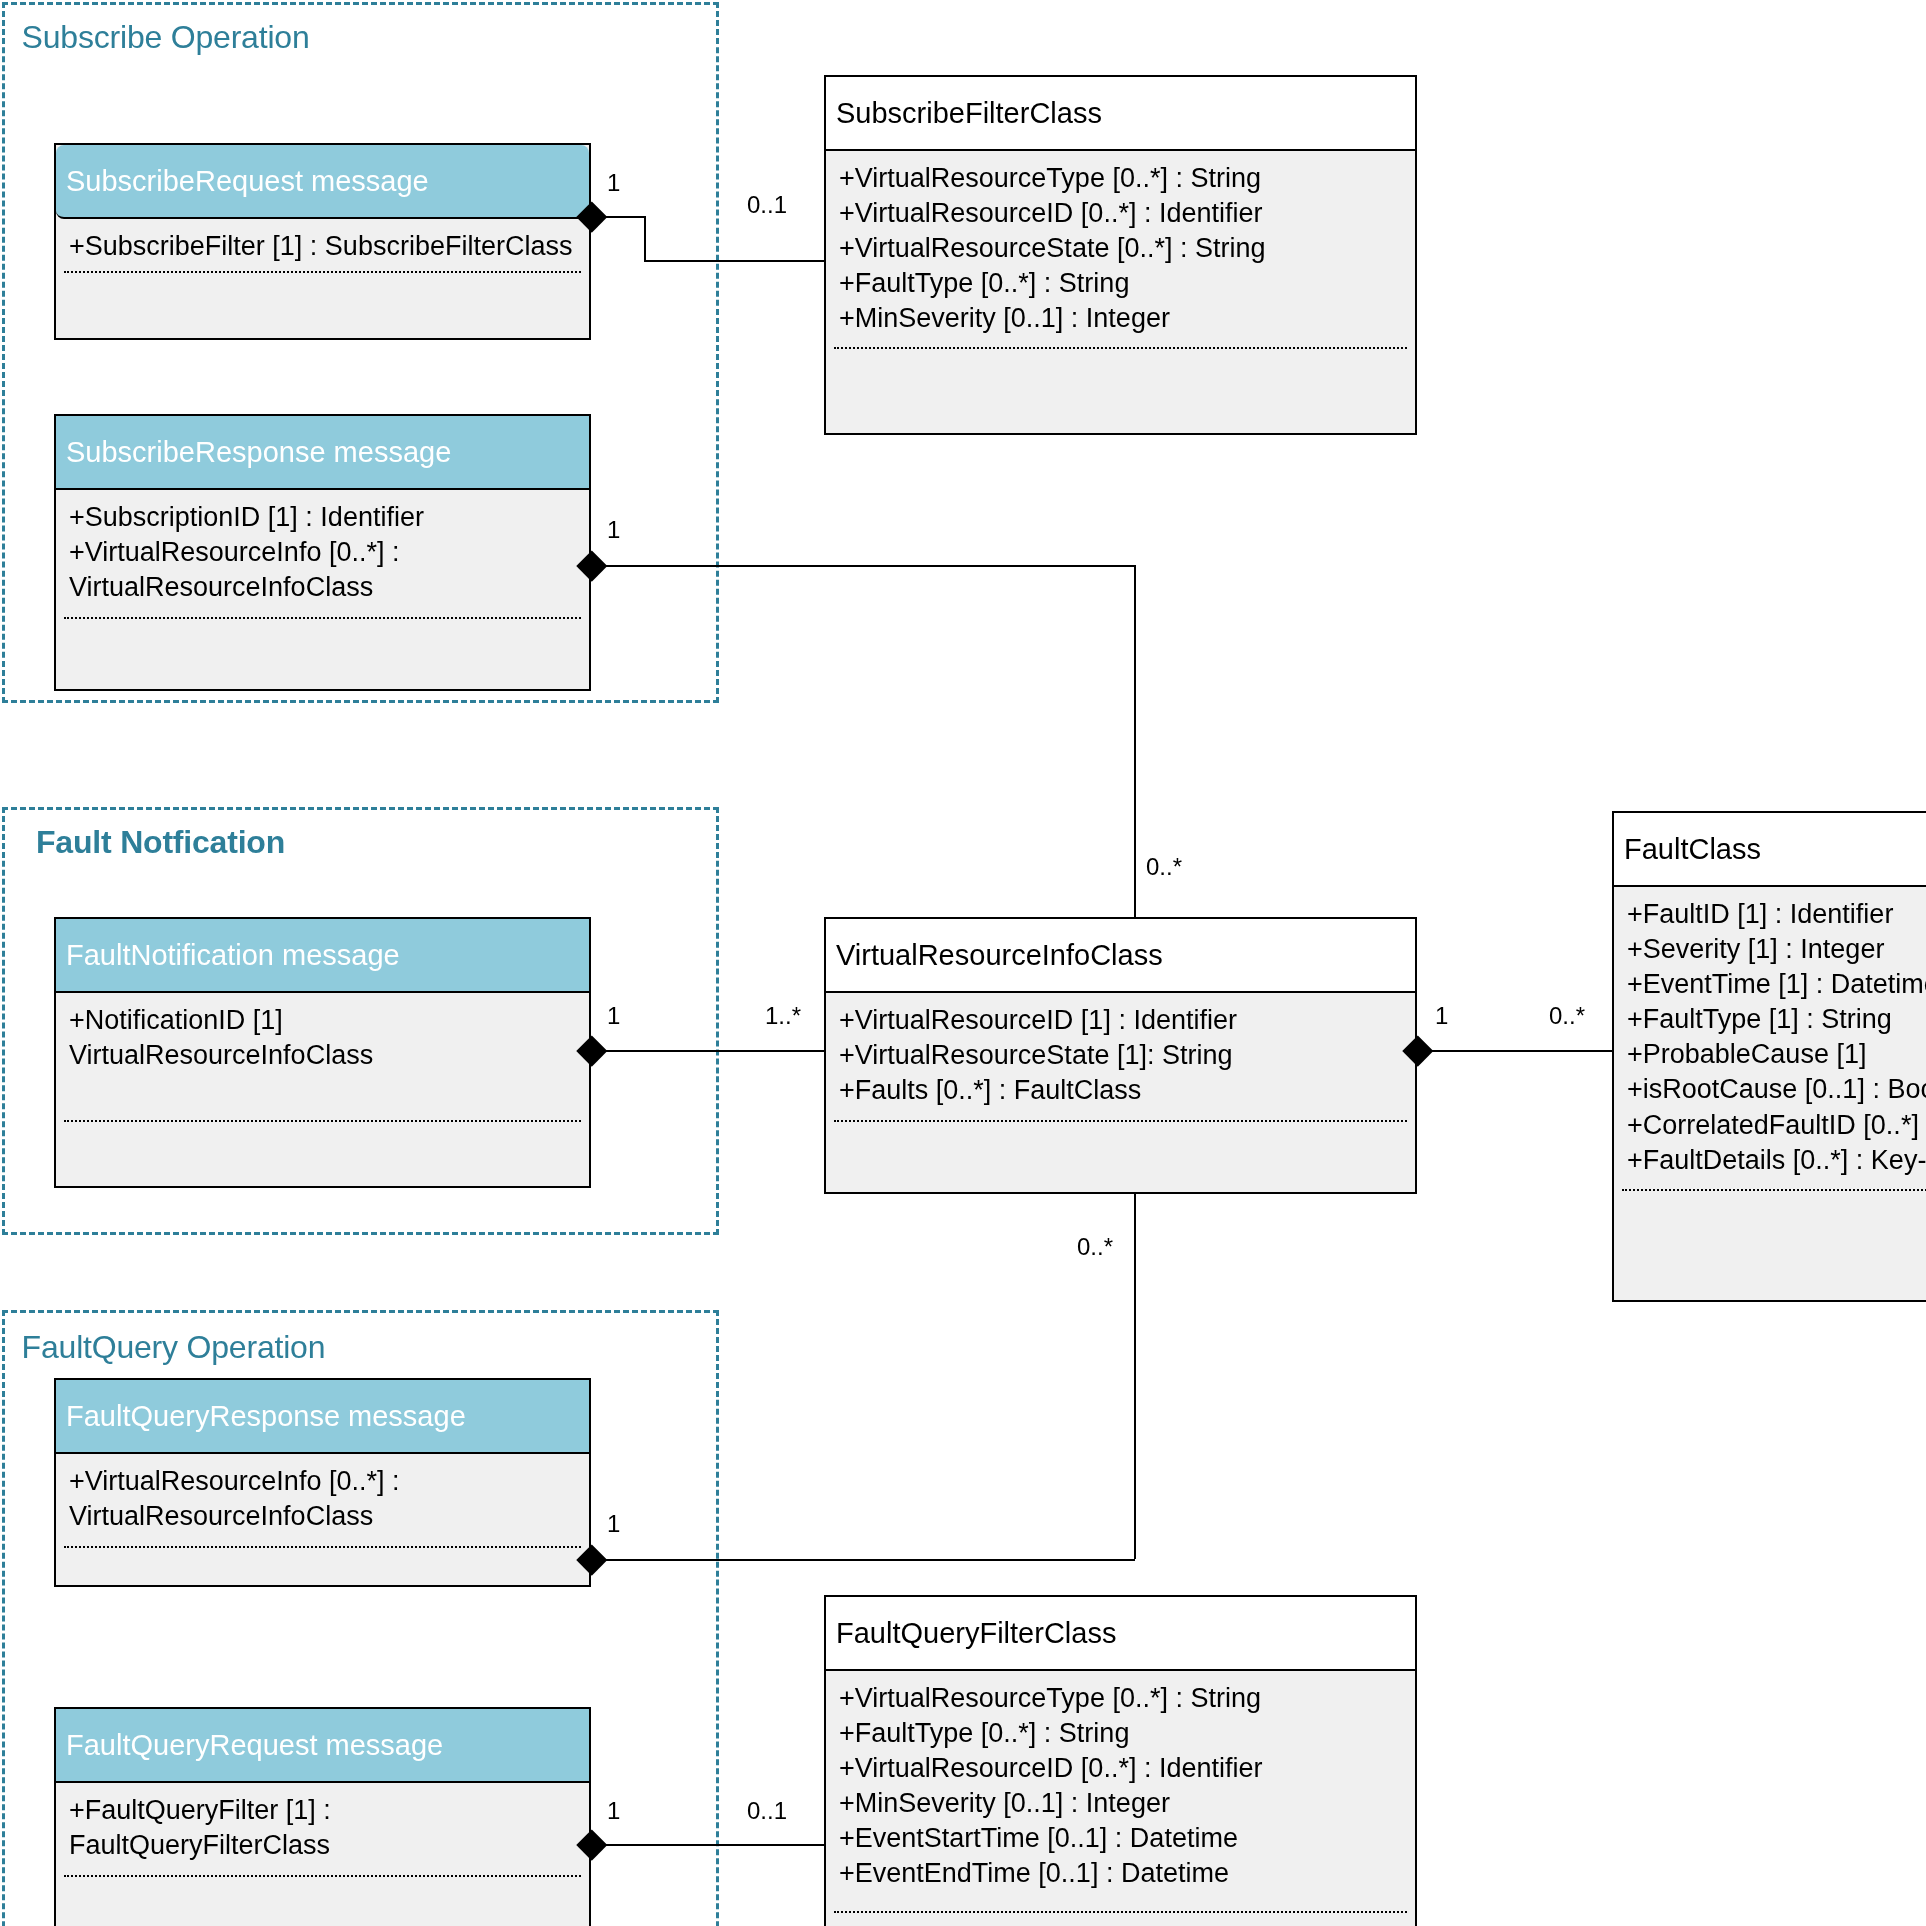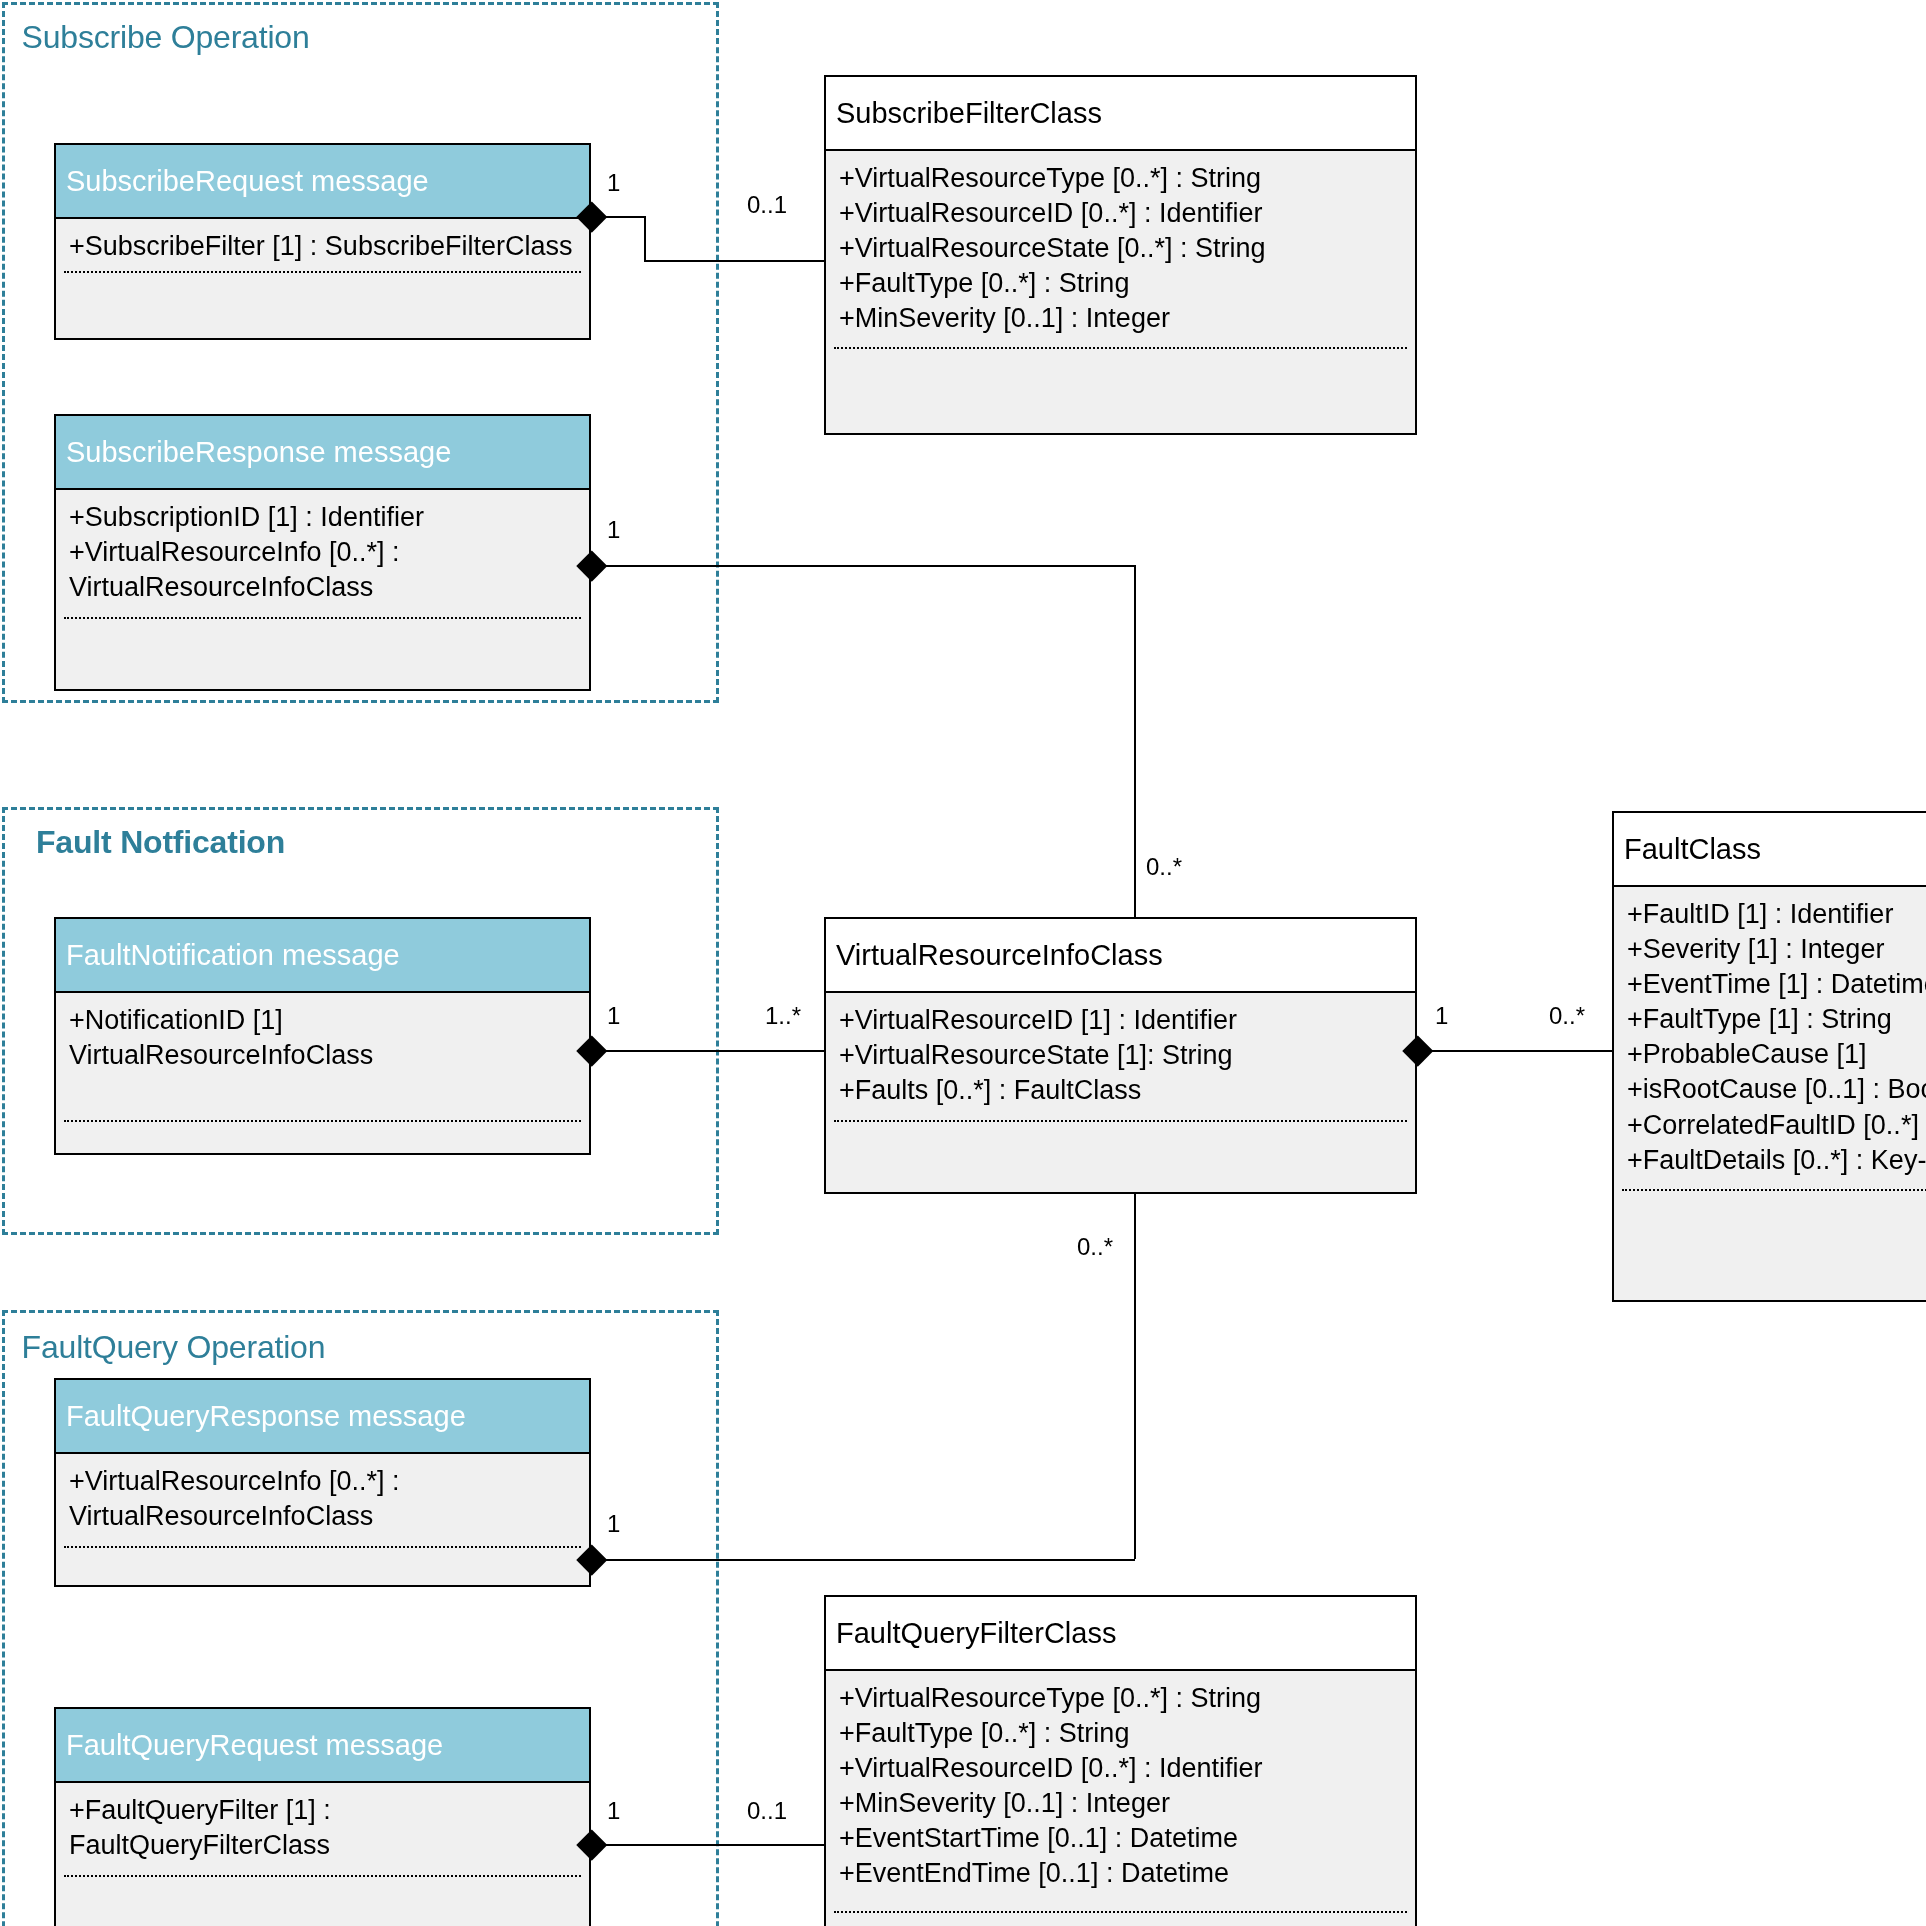--- a/index.html
+++ b/index.html
@@ -107,21 +107,21 @@
 </style>
 </head>
 <body>
 
 <div id="canvas">
 
   <div class="group-frame" style="left:2.3px; top:2.3px; width:717px; height:701px;"></div>
   <div class="group-title" style="left:21.6px; top:19px;">Subscribe Operation</div>
 
   <div class="uml-box" style="left:54px; top:143px; width:537px; height:197px;">
-    <div class="uml-header msg" style="height:74px;">
+    <div class="uml-header msg" style="height:74px;border-radius:8px;">
       <span class="uml-header-label">SubscribeRequest message</span>
     </div>
     <div class="uml-attrs" style="height:121px;">
       <div class="attr">+SubscribeFilter [1] : SubscribeFilterClass</div>
       <div class="sep-dotted" style="top:52px;"></div>
     </div>
   </div>
 
   <div class="uml-box" style="left:54px; top:414px; width:537px; height:277px;">
     <div class="uml-header msg" style="height:74px;">
@@ -145,21 +145,21 @@
       <div class="attr">+VirtualResourceState [0..*] : String</div>
       <div class="attr">+FaultType [0..*] : String</div>
       <div class="attr">+MinSeverity [0..1] : Integer</div>
       <div class="sep-dotted" style="top:196px;"></div>
     </div>
   </div>
 
   <div class="group-frame" style="left:2.3px; top:807px; width:717px; height:428px;"></div>
   <div class="group-title" style="left:36px; top:824px;font-weight:bold;">Fault Notfication</div>
 
-  <div class="uml-box" style="left:54px; top:917px; width:537px; height:238px;">
+  <div class="uml-box" style="left:54px; top:917px; width:537px; height:271px;">
     <div class="uml-header msg" style="height:74px;">
       <span class="uml-header-label">FaultNotification message</span>
     </div>
     <div class="uml-attrs" style="height:201px;">
       <div class="attr">+NotificationID [1]</div>
       <div class="attr">VirtualResourceInfoClass</div>
       <div class="sep-dotted" style="top:127px;"></div>
     </div>
   </div>
 

